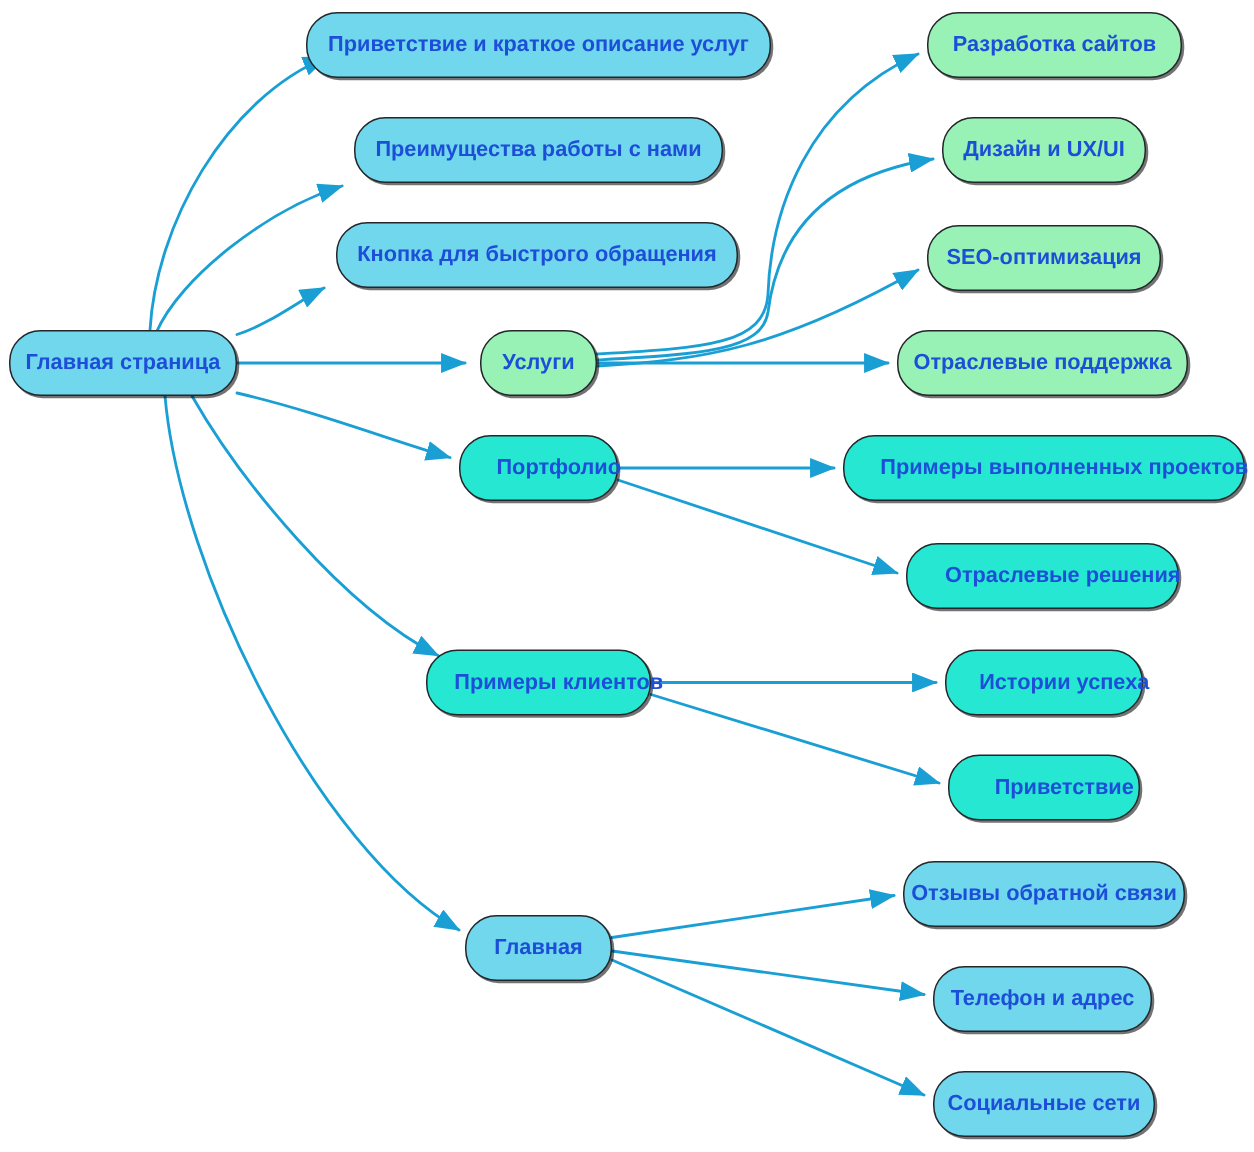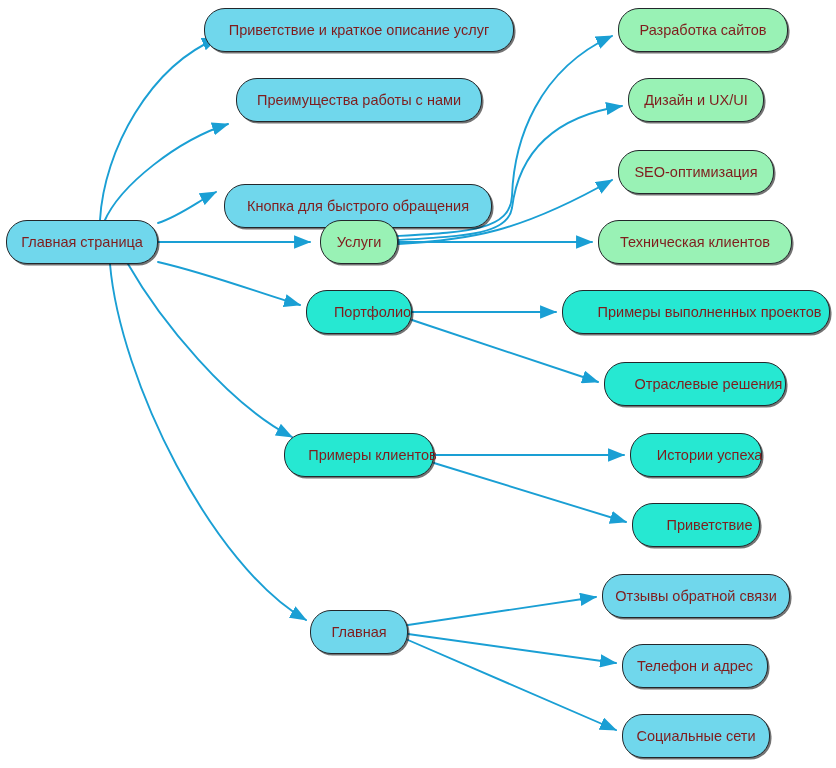--- a/index.html
+++ b/index.html
@@ -5,25 +5,26 @@
   html,body{margin:0;padding:0;background:#ffffff;}
   body{width:836px;height:768px;font-family:"Liberation Sans","DejaVu Sans",sans-serif;}
   #stage{position:relative;width:836px;height:768px;overflow:hidden;background:#fff;}
   svg.edges{position:absolute;left:0;top:0;width:836px;height:768px;}
   .node{
     position:absolute;
     box-sizing:border-box;
     border:1.6px solid #23272b;
     border-radius:21px;
     display:flex;align-items:center;justify-content:center;
-    color:#7f1d1d;
+    color:#1d4ed8;
     font-size:14.5px;
     line-height:1;
     white-space:nowrap;
     box-shadow:1.5px 1.5px 0 rgba(0,0,0,0.55);
+    font-weight:bold;
   }
   .c-sky{background:#70d7ec;}
   .c-green{background:#99f2b5;}
   .c-turq{background:#26e8d2;padding-left:27px;}
 </style>
 </head>
 <body>
 
 <div id="stage">
 
@@ -52,26 +53,26 @@
         <path d="M 408,625 L 596,597"></path>
         <path d="M 408,634 L 616,663"></path>
         <path d="M 408,640 L 616,730"></path>
       </g>
   </svg>
 
   <div id="node-layer">
       <div class="node c-sky" style="left: 6px; top: 220px; width: 152px; height: 44px;">Главная страница</div>
       <div class="node c-sky" style="left: 204px; top: 8px; width: 310px; height: 44px;">Приветствие и краткое описание услуг</div>
       <div class="node c-sky" style="left: 236px; top: 78px; width: 246px; height: 44px;">Преимущества работы с нами</div>
-      <div class="node c-sky" style="left: 224px; top: 148px; width: 268px; height: 44px; margin-top: 36px;">Кнопка для быстрого обращения</div>
+      <div class="node c-sky" style="left: 224px; top: 148px; width: 268px; height: 44px;">Кнопка для быстрого обращения</div>
       <div class="node c-green" style="left: 320px; top: 220px; width: 78px; height: 44px;">Услуги</div>
       <div class="node c-green" style="left: 618px; top: 8px; width: 170px; height: 44px;">Разработка сайтов</div>
       <div class="node c-green" style="left: 628px; top: 78px; width: 136px; height: 44px; text-align: right;">Дизайн и UX/UI</div>
       <div class="node c-green" style="left: 618px; top: 150px; width: 156px; height: 44px;">SEO-оптимизация</div>
-      <div class="node c-green" style="left: 598px; top: 220px; width: 194px; height: 44px;">Техническая клиентов</div>
+      <div class="node c-green" style="left: 598px; top: 220px; width: 194px; height: 44px;">Отраслевые поддержка</div>
       <div class="node c-turq" style="left: 306px; top: 290px; width: 106px; height: 44px;">Портфолио</div>
       <div class="node c-turq" style="left: 562px; top: 290px; width: 268px; height: 44px;">Примеры выполненных проектов</div>
       <div class="node c-turq" style="left: 604px; top: 362px; width: 182px; height: 44px;">Отраслевые решения</div>
       <div class="node c-turq" style="left: 284px; top: 433px; width: 150px; height: 44px;">Примеры клиентов</div>
       <div class="node c-turq" style="left: 630px; top: 433px; width: 132px; height: 44px;">Истории успеха</div>
       <div class="node c-turq" style="left: 632px; top: 503px; width: 128px; height: 44px;">Приветствие</div>
       <div class="node c-sky" style="left: 310px; top: 610px; width: 98px; height: 44px;">Главная</div>
       <div class="node c-sky" style="left: 602px; top: 574px; width: 188px; height: 44px;">Отзывы обратной связи</div>
       <div class="node c-sky" style="left: 622px; top: 644px; width: 146px; height: 44px;">Телефон и адрес</div>
       <div class="node c-sky" style="left: 622px; top: 714px; width: 148px; height: 44px;">Социальные сети</div>

